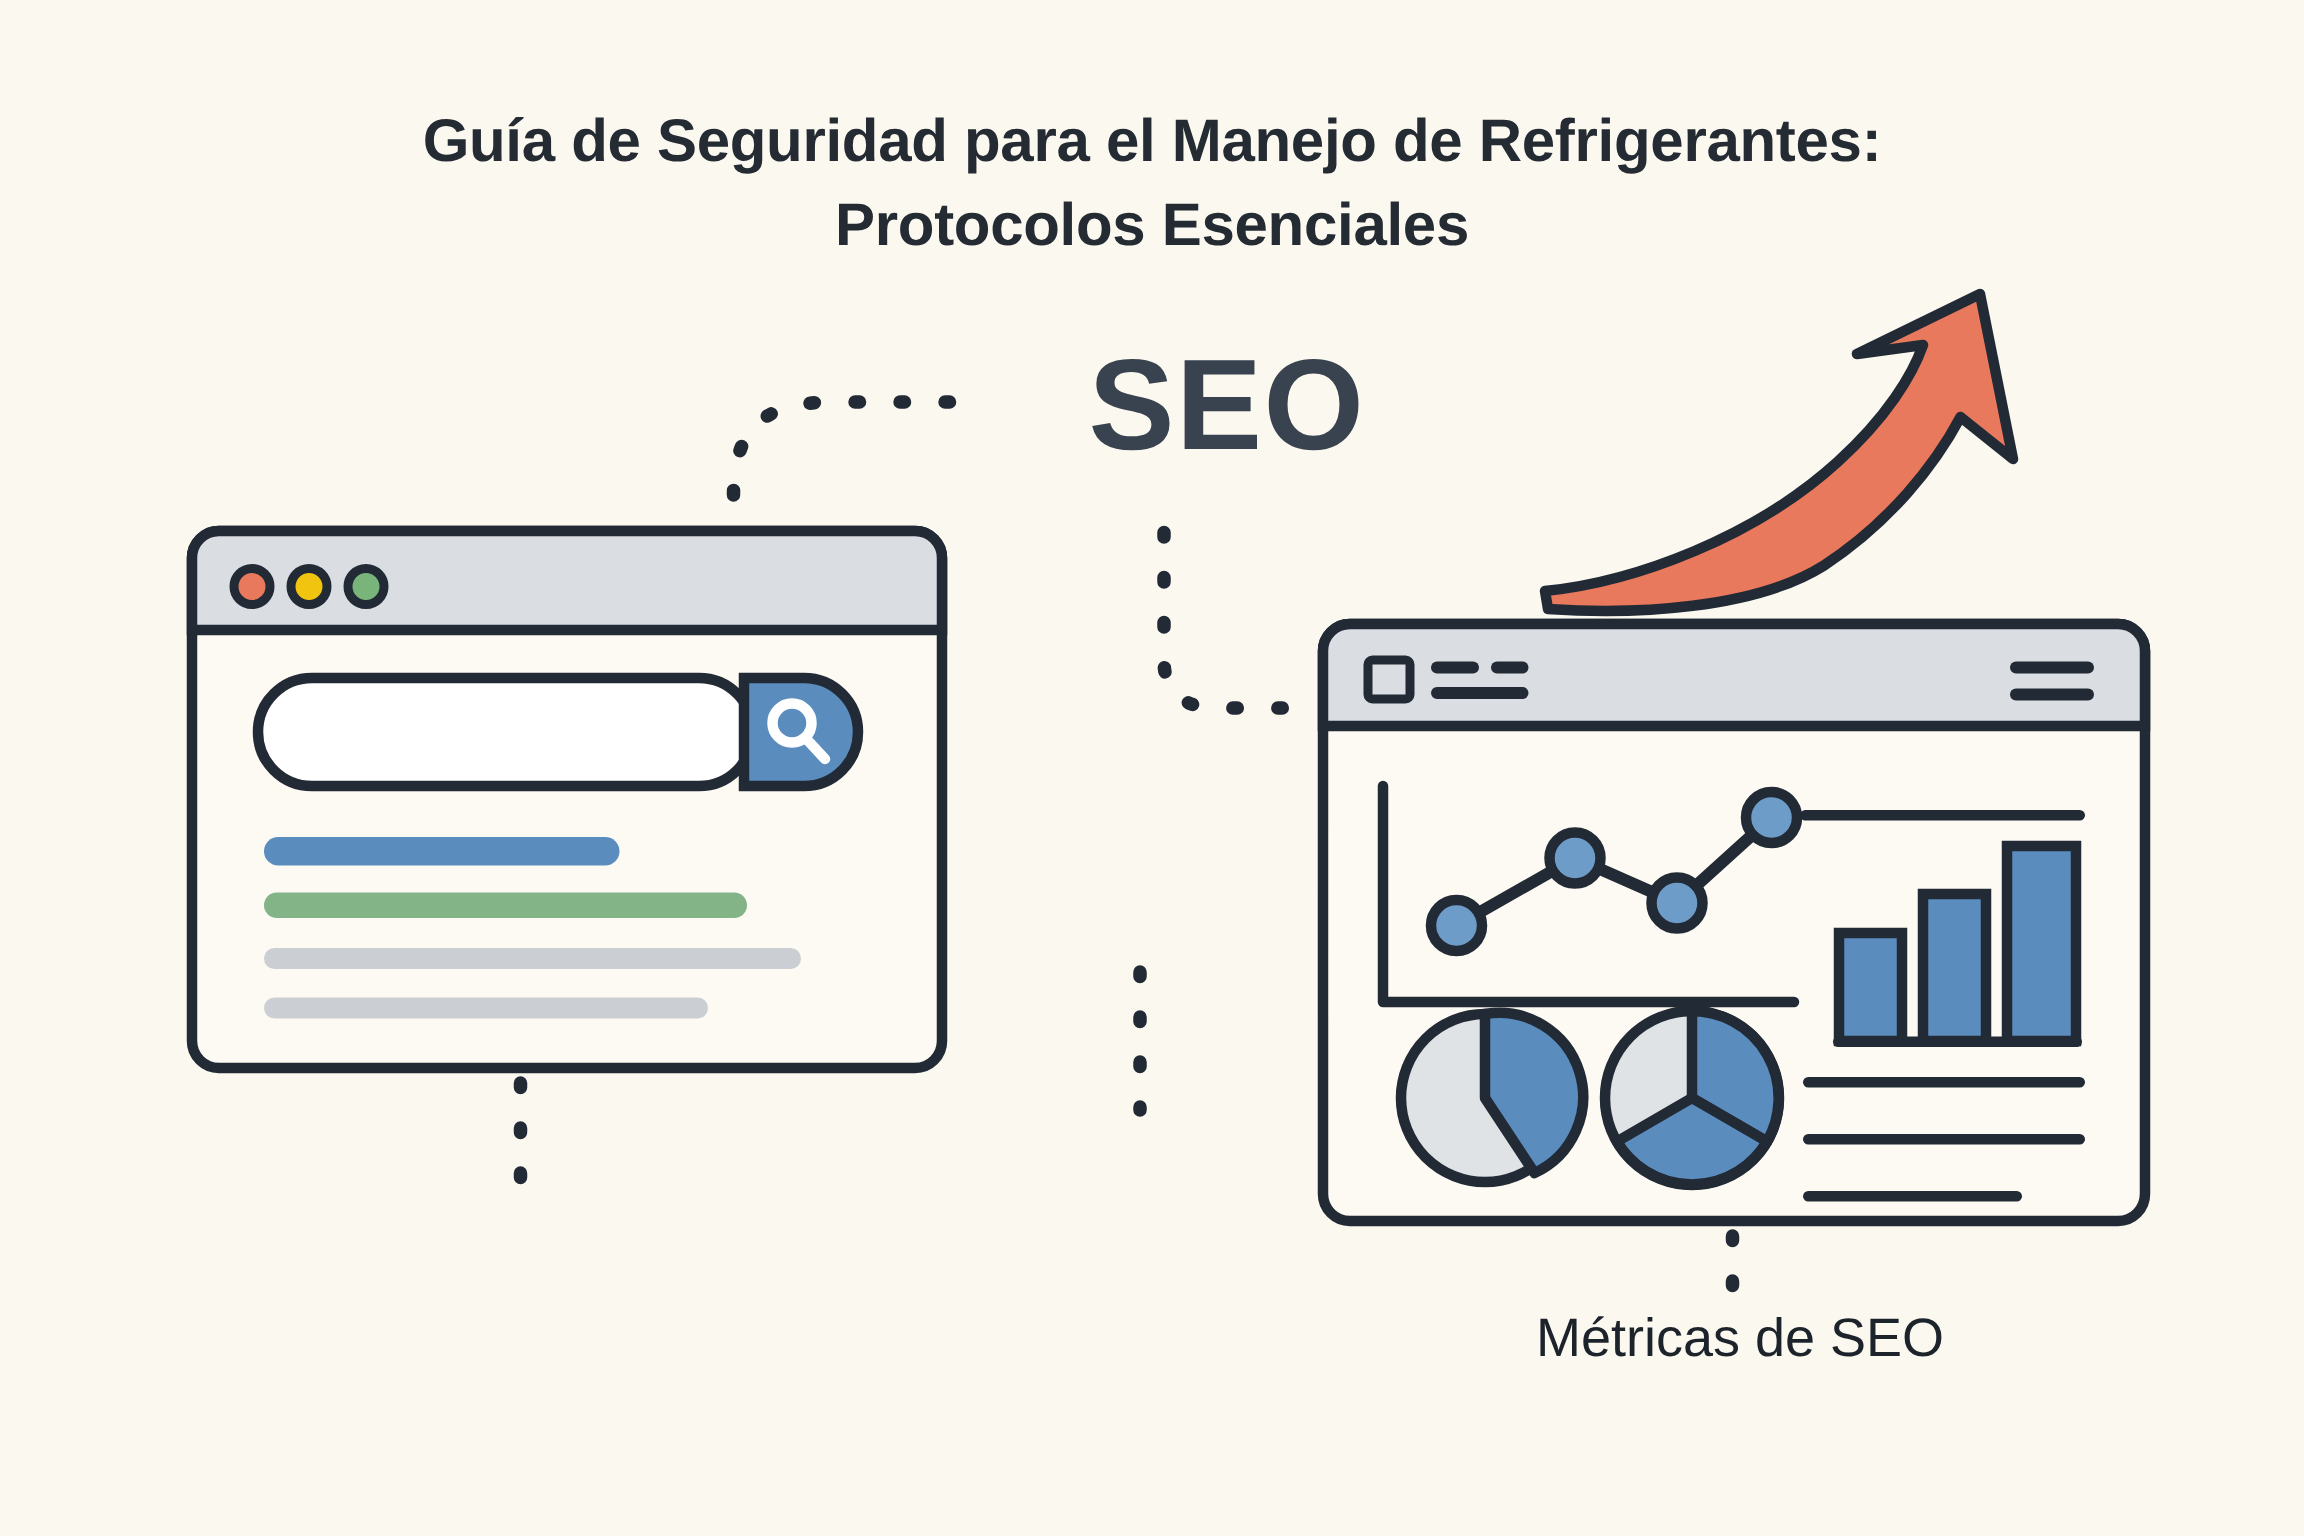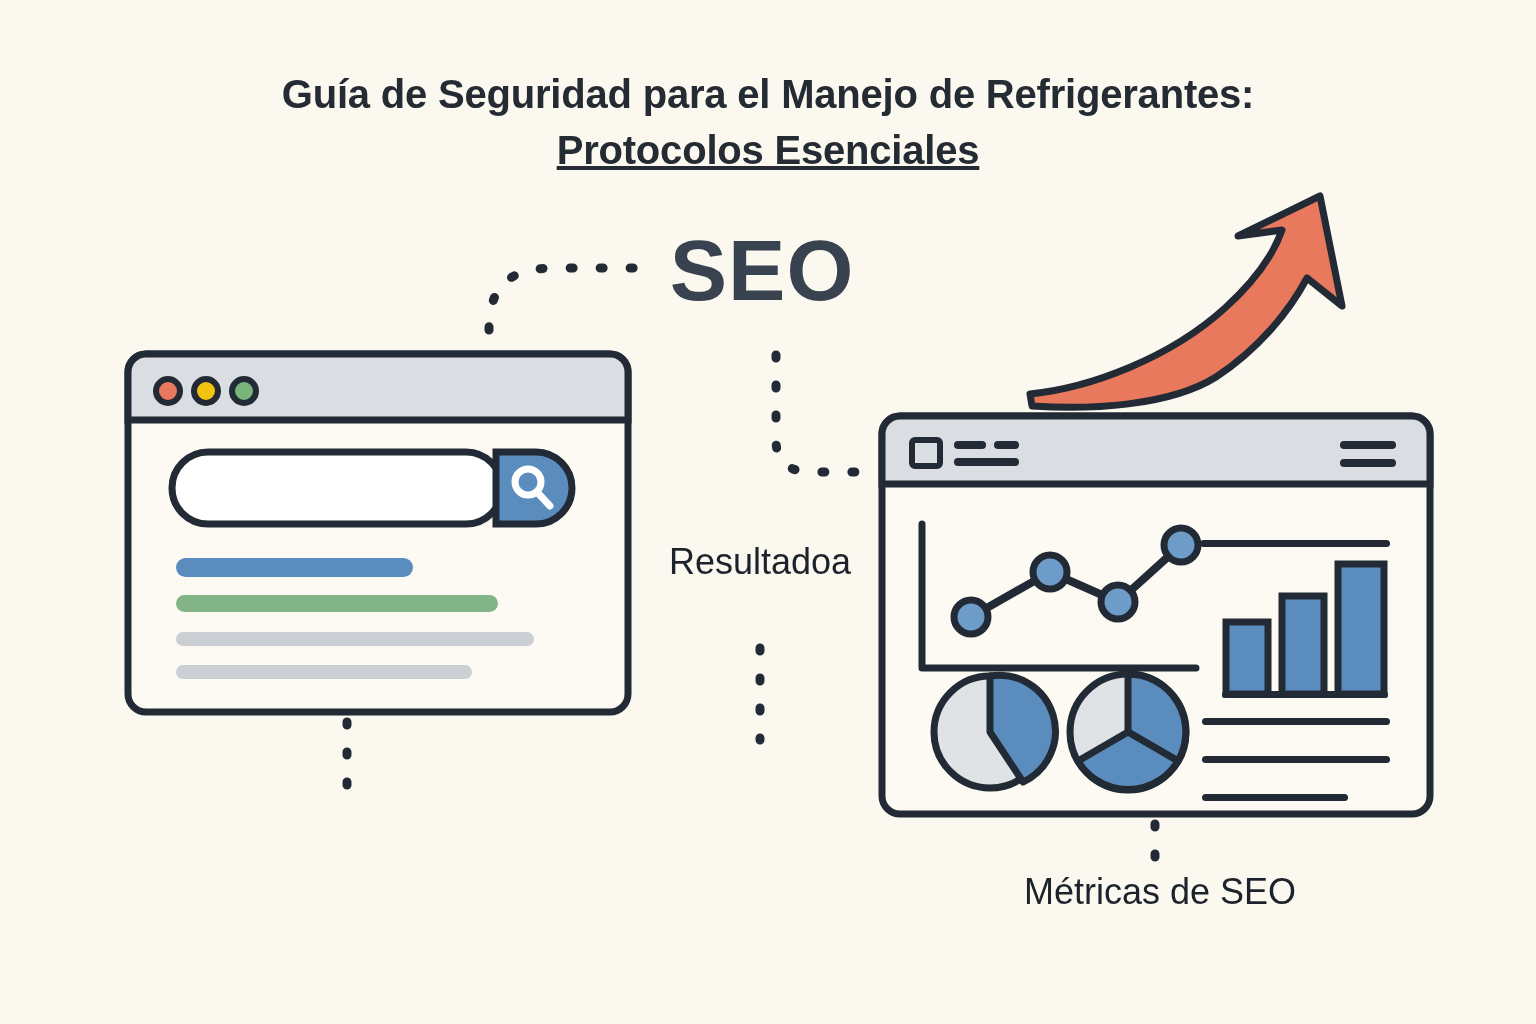--- a/index.html
+++ b/index.html
@@ -36,26 +36,26 @@
     top: 66px;
     width: 1536px;
     text-align: center;
     color: #252B33;
     font-weight: bold;
     font-size: 40px;
     line-height: 56px;
     letter-spacing: -0.2px;
   }
   #title-block .title-line1 { display: block; }
-  #title-block .title-line2 { display: block; text-decoration: underline; }
+  #title-block .title-line2 { display: block; }
 
   
   #seo-word {
     position: absolute;
-    left: 632px;
+    left: 688px;
     top: 221px;
     width: 260px;
     text-align: center;
     color: #39434F;
     font-weight: bold;
     font-size: 86px;
     line-height: 98px;
     letter-spacing: 1px;
   }
 
@@ -190,19 +190,18 @@
     </g>
 
     <g>
       <rect x="324" y="306" width="188" height="7" rx="3.5" fill="#222A35"></rect>
       <rect x="324" y="344" width="188" height="7" rx="3.5" fill="#222A35"></rect>
       <rect x="324" y="382" width="146" height="7" rx="3.5" fill="#222A35"></rect>
     </g>
   </svg>
 
   <div class="annot" id="label-resultados">
-    <div>Resultadoa</div>
   </div>
 
 
   <div class="annot" id="label-metricas">Métricas de SEO</div>
 
 </div>
 
 </body></html>

